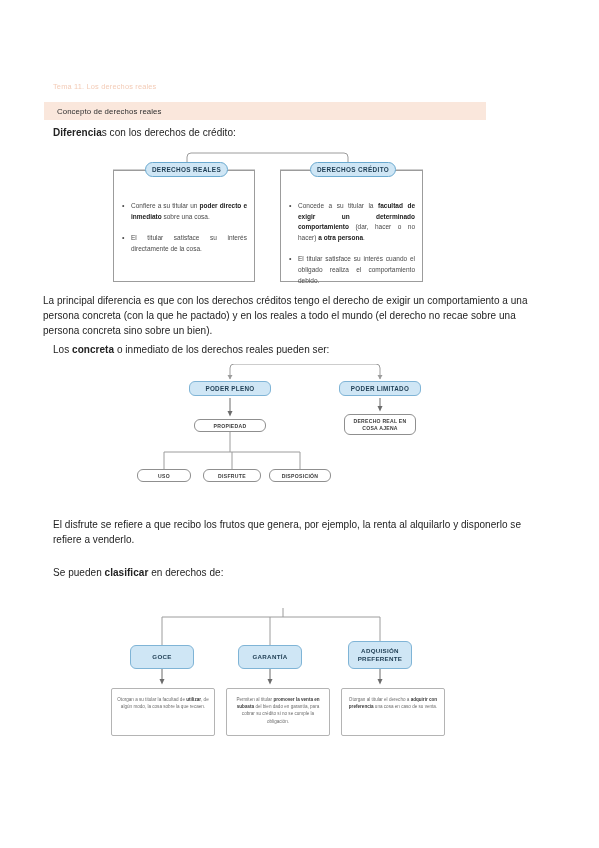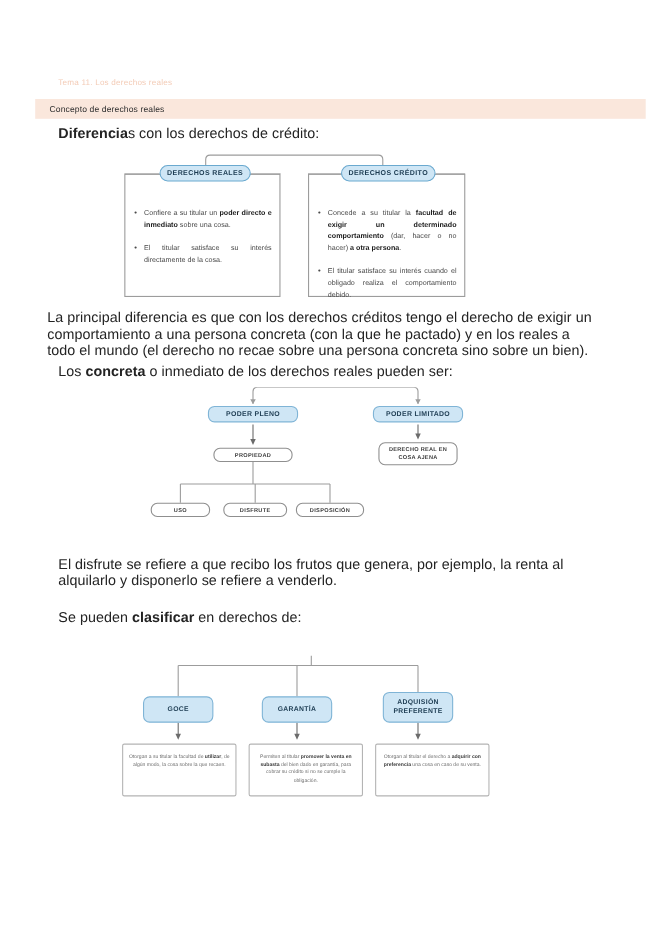--- a/index.html
+++ b/index.html
@@ -13,53 +13,54 @@
     position: relative;
     font-family: "Liberation Sans", sans-serif;
     color: #2b2b2b;
     overflow: hidden;
   }
 
   .page {
     position: absolute;
     inset: 0;
     padding: 0;
+    margin-top: 12px;
   }
 
   
   .doc-title {
     position: absolute;
     left: 53px;
     top: 70px;
     font-size: 7.4px;
     letter-spacing: .18px;
     color: #f3cbb6;
     font-weight: 400;
   }
   .section-band {
     position: absolute;
-    left: 32px;
+    left: 44px;
     top: 90px;
-    width: 555px;
+    width: 442px;
     height: 18px;
     background: #fae7dc;
   }
   .section-band-label {
     position: absolute;
     left: 13px;
     top: 4.5px;
     font-size: 7.8px;
     color: #2e2e2e;
     letter-spacing: .1px;
   }
 
   
   .para {
     position: absolute;
-    font-size: 13px;
+    font-size: 10px;
     line-height: 15.2px;
     color: #232323;
     letter-spacing: .04px;
   }
   .para b { font-weight: 700; }
 
   
   .d1-wrap { position: absolute; left: 113px; top: 138px; width: 310px; height: 132px; }
 
   .d1-box {

